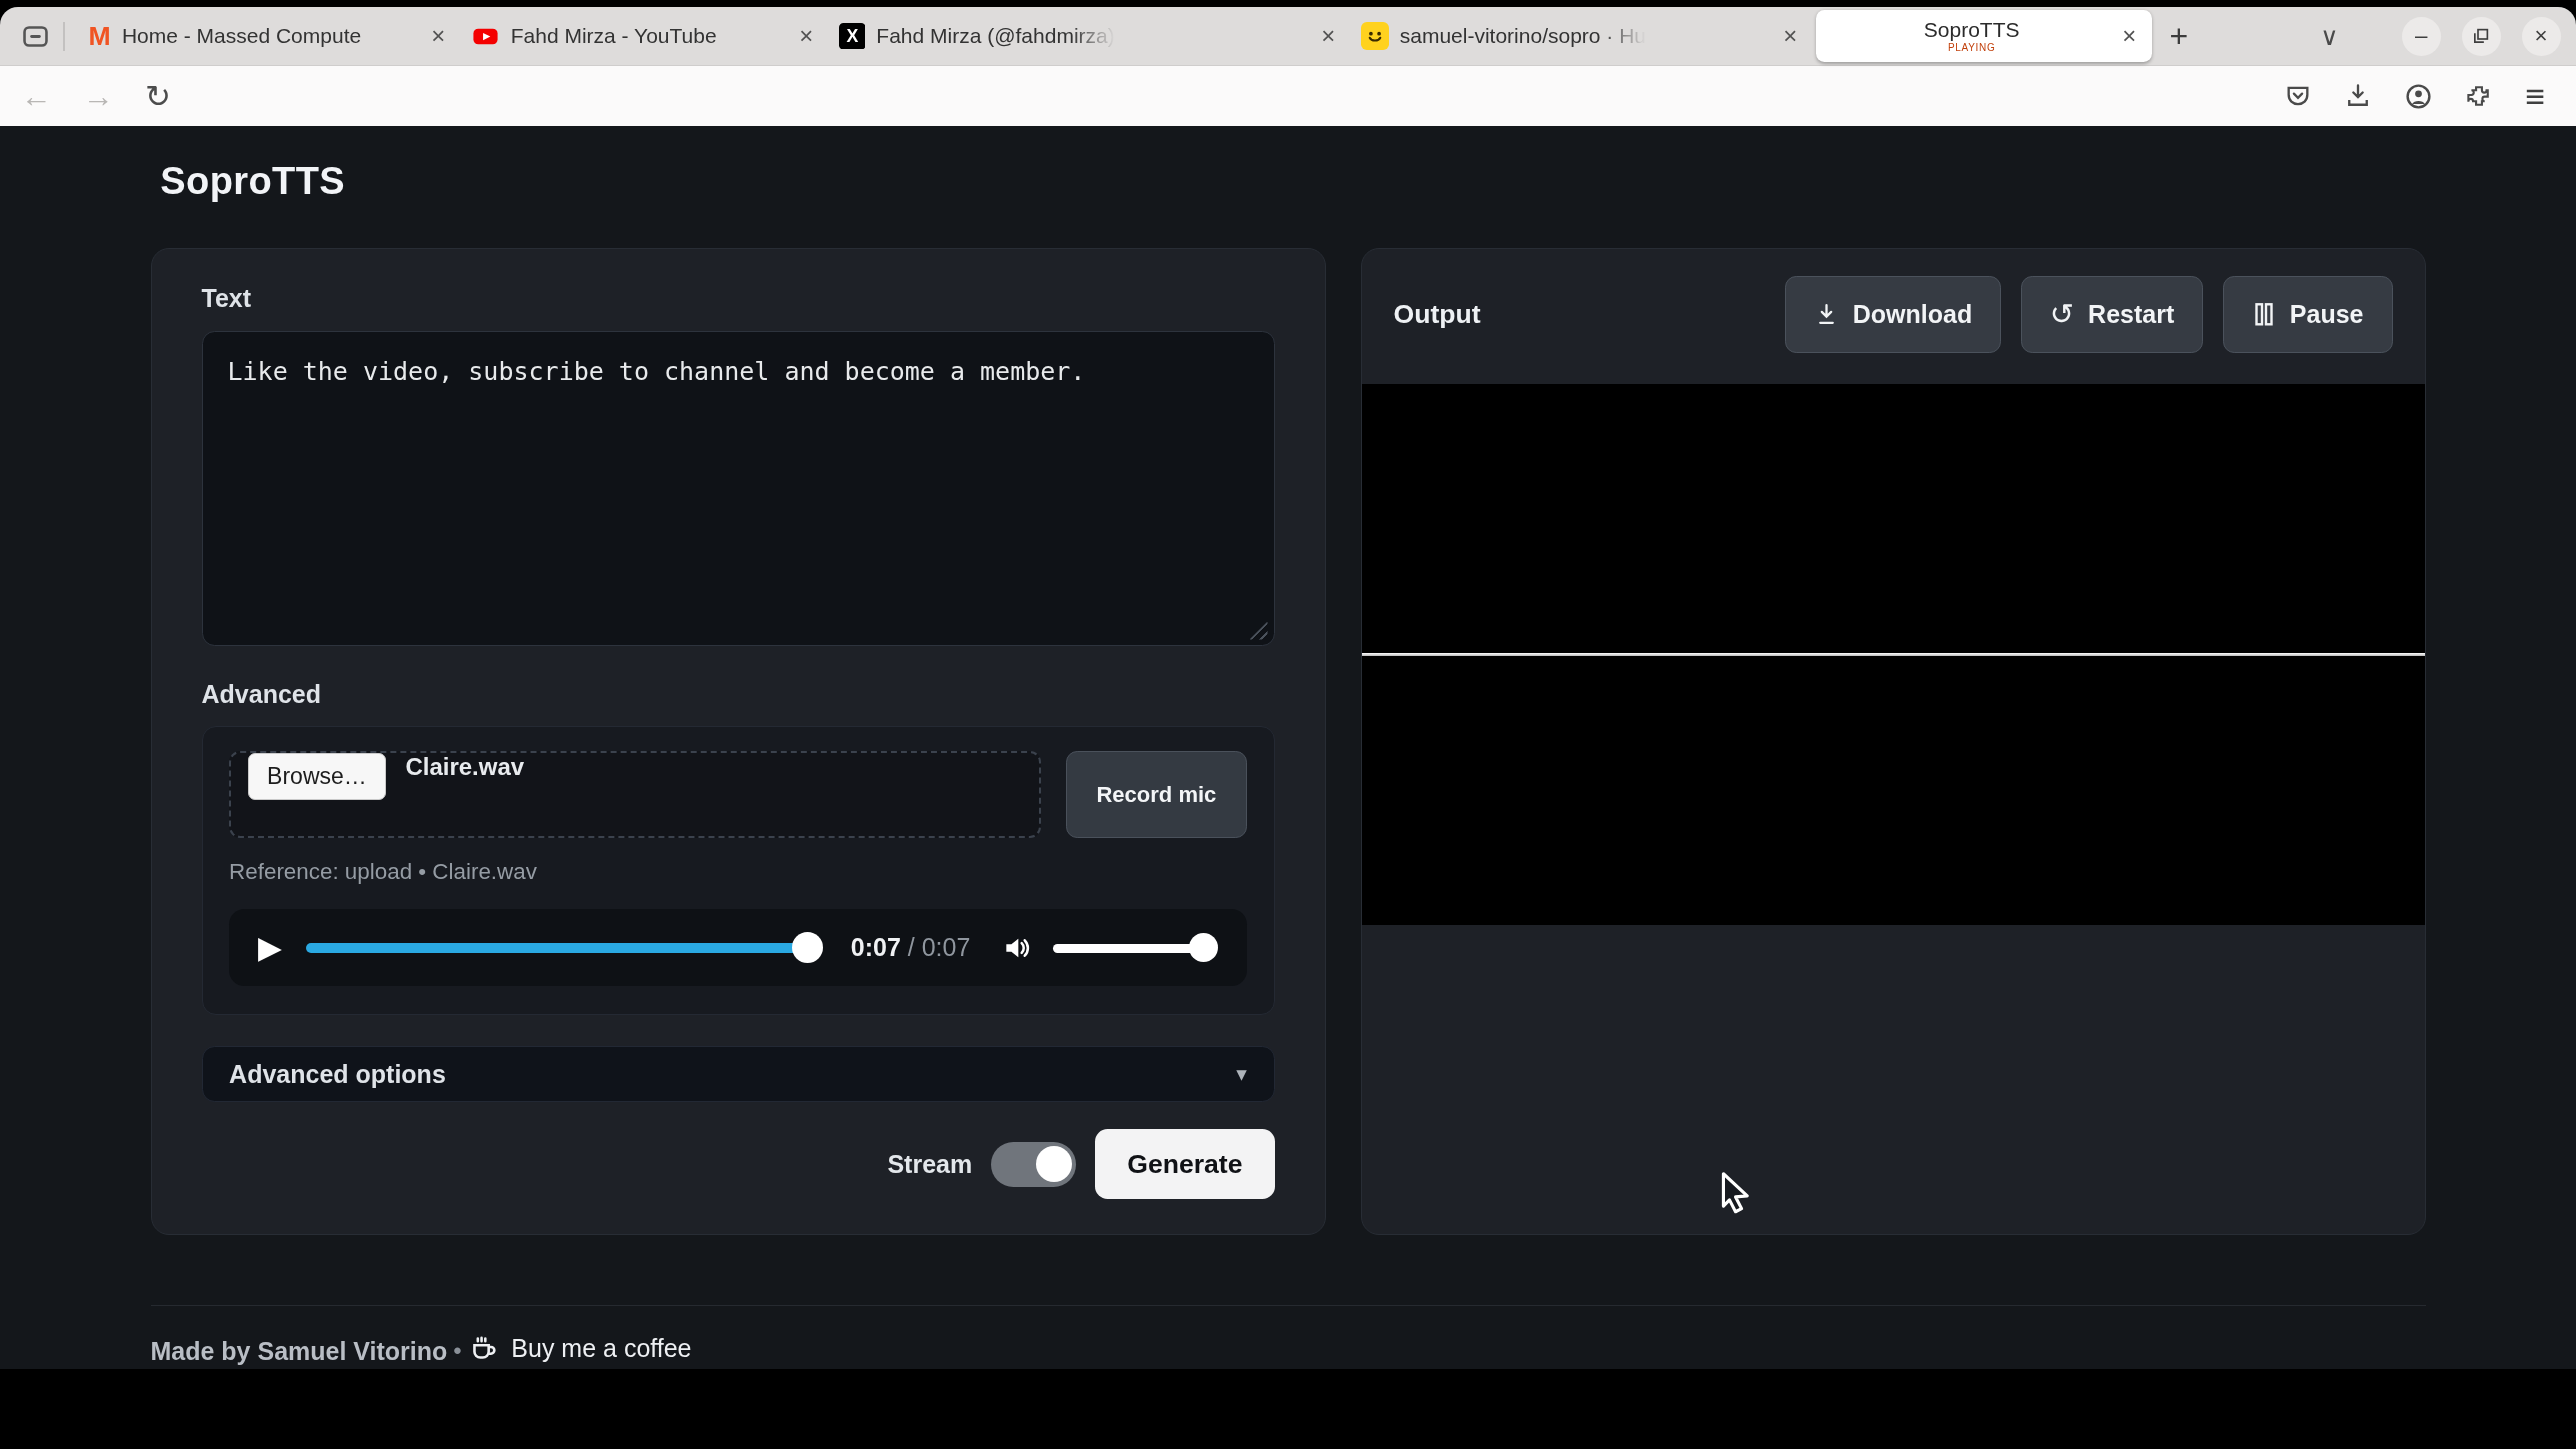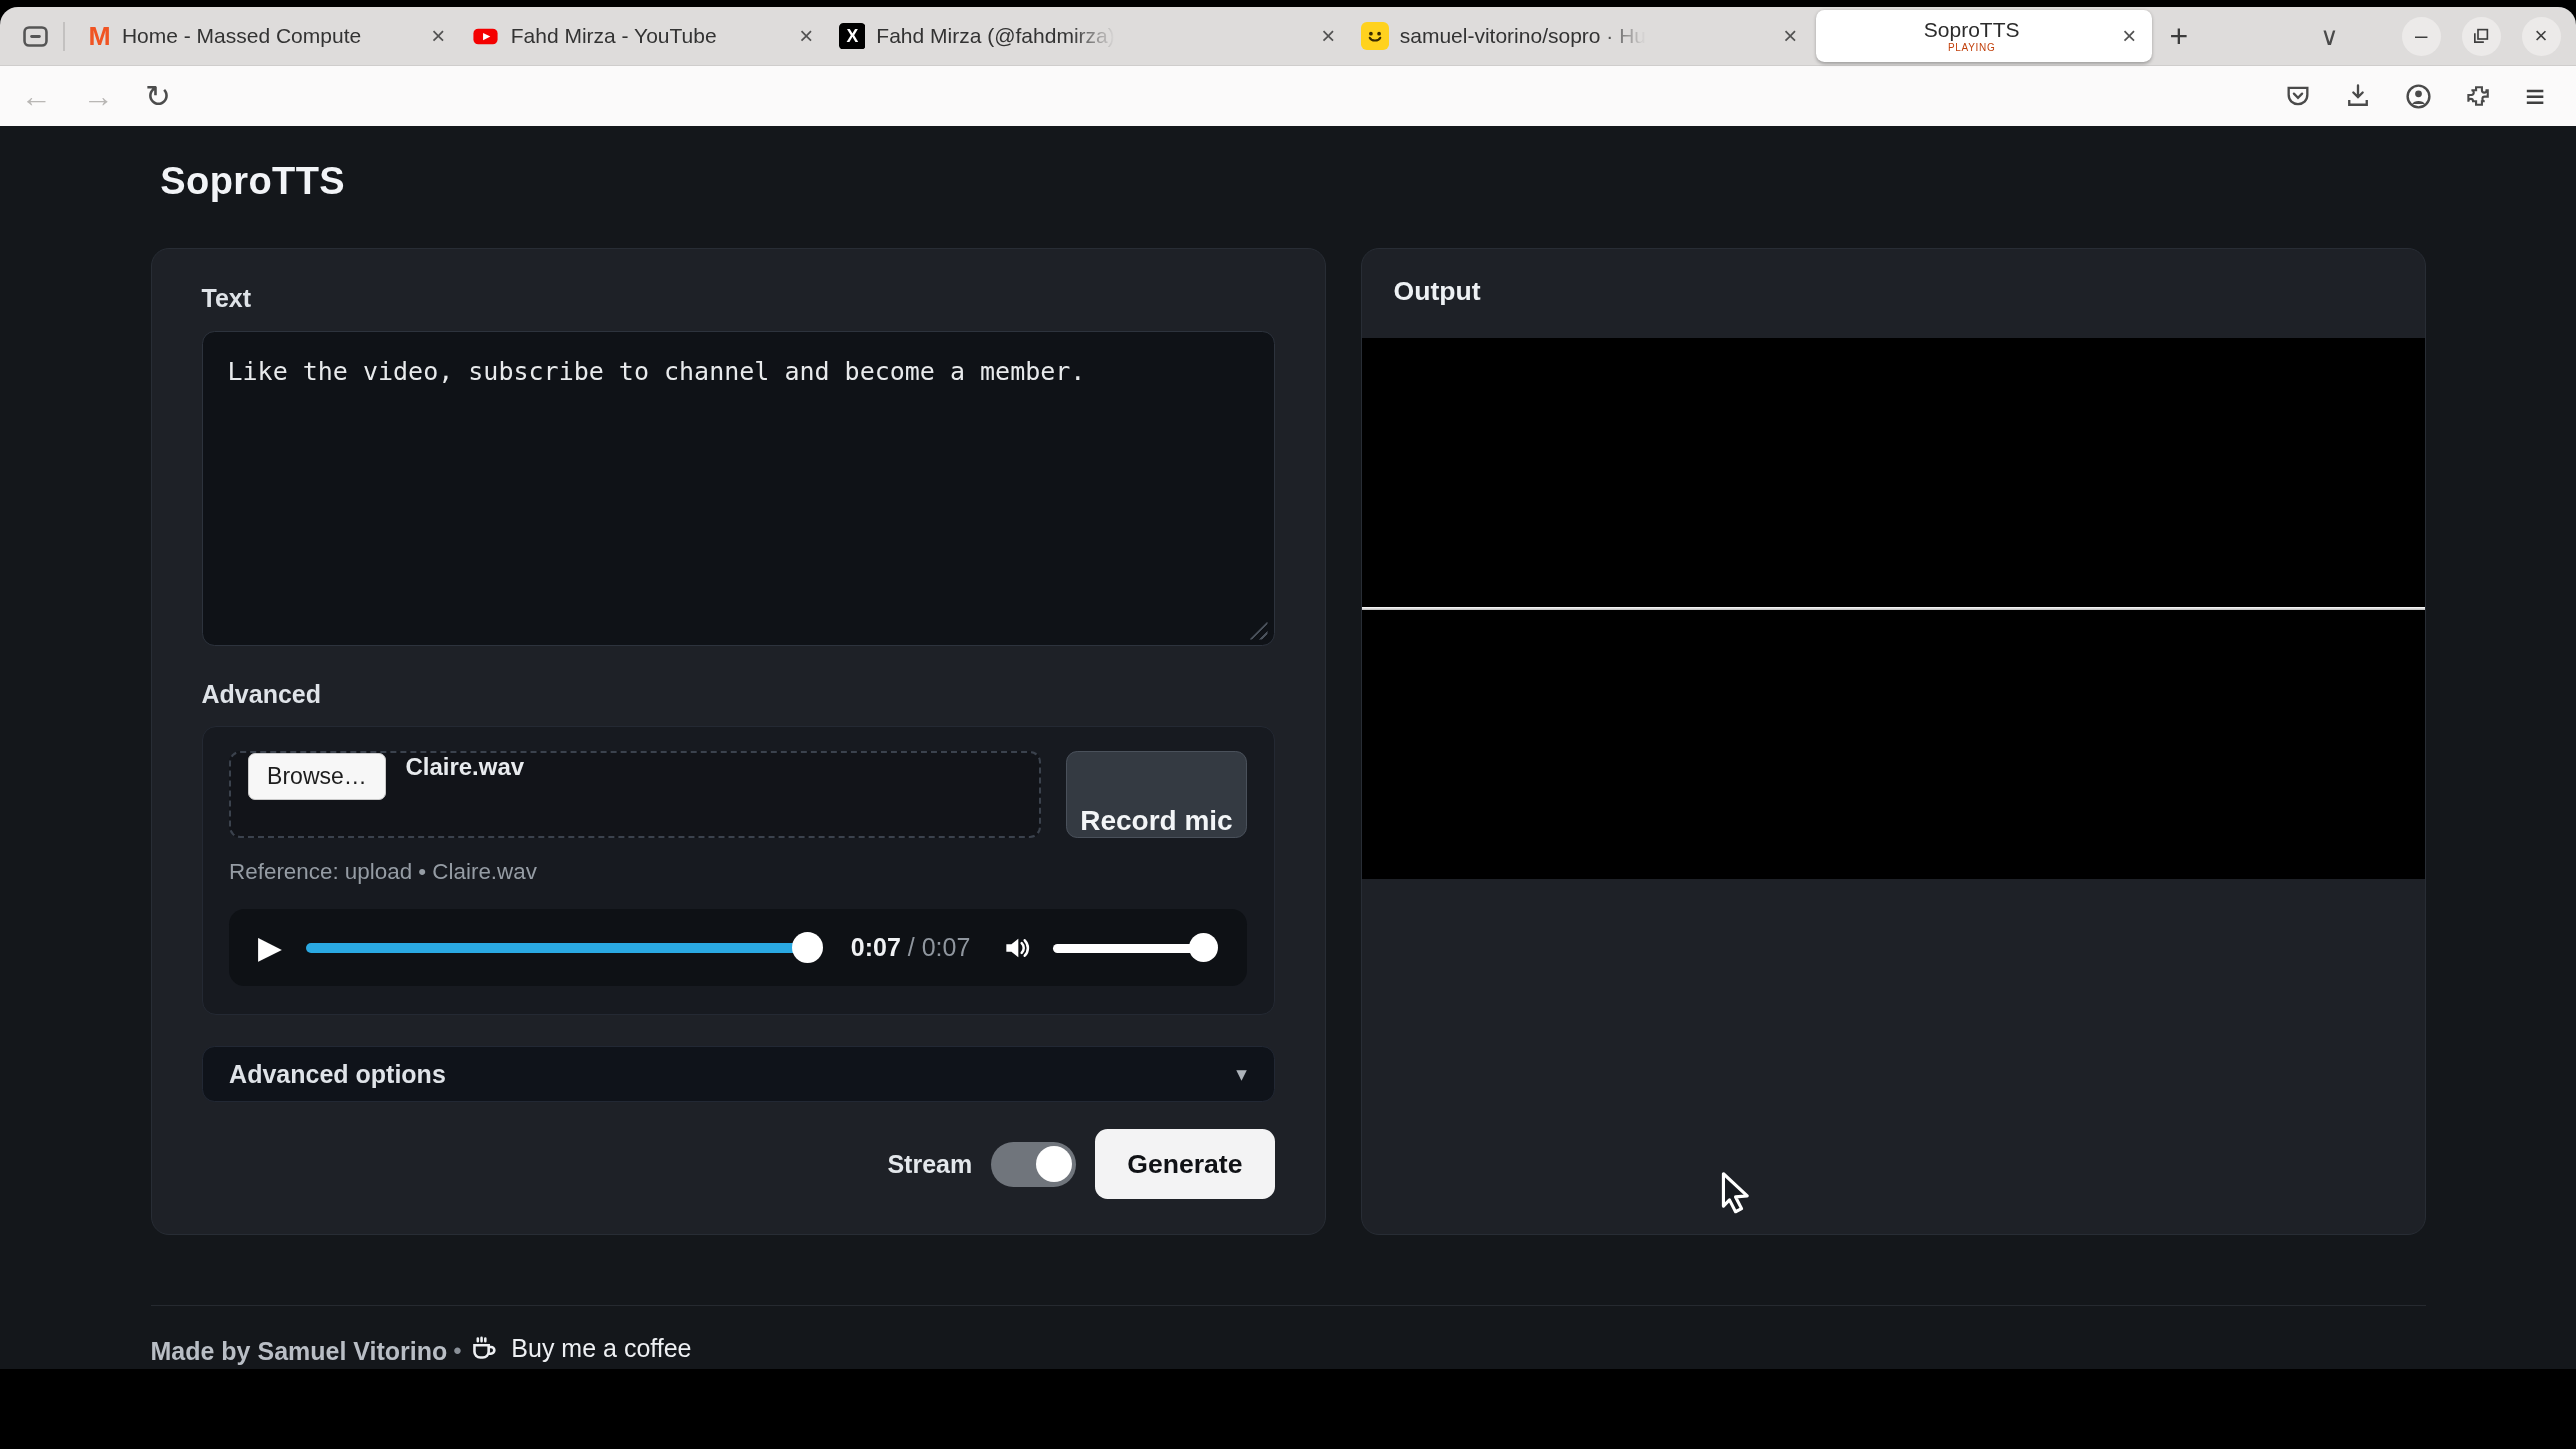--- a/index.html
+++ b/index.html
@@ -55,21 +55,21 @@
   .sec-label{font-size:25px;font-weight:bold;color:#dfe3e8}
   .ta-wrap{position:relative;margin-top:18px}
   textarea.maintext{width:100%;height:315px;background:#0f1217;border:1.4px solid #2d333d;border-radius:12.6px;color:#e8eaec;font-family:"DejaVu Sans Mono",monospace;font-size:25px;line-height:1.5;padding:21px 25px;resize:none;outline:none}
   .grip{position:absolute;right:7px;bottom:8.4px;width:18px;height:18px;background:repeating-linear-gradient(135deg,transparent 0 4.9px,#4a515b 4.9px 7px);clip-path:polygon(100% 0,100% 100%,0 100%)}
   .ref-label{margin-top:32px}
   .refcard{margin-top:17px;background:#171a20;border:0.7px solid #242933;border-radius:14px;padding:24px 26.6px 28px 26.6px}
   .droprow{display:flex;gap:25px;align-items:stretch}
   .dropzone{flex:1;border:2.1px dashed #3b424d;border-radius:11.2px;background:#121419;display:flex;align-items:flex-start;padding:0 17px;height:87px}
   .browse{background:#f7f7f7;border:1.4px solid #c9c9c9;border-radius:7px;color:#1d1d1d;font-size:23px;padding:11.2px 18px;line-height:1}
   .fname{margin-left:19.6px;font-size:24px;color:#e8ebee;font-weight:bold}
-  .recbtn{flex:0 0 181px;background:#343a42;border:1.4px solid #4a515b;border-radius:11.2px;color:#f3f5f7;font-size:28px;font-weight:bold;display:flex;align-items:flex-end;justify-content:center}
+  .recbtn{flex:0 0 181px;background:#343a42;border:1.4px solid #4a515b;border-radius:11.2px;color:#f3f5f7;font-size:22px;font-weight:bold;display:flex;align-items:center;justify-content:center}
   .refcap{margin-top:21px;font-size:22.4px;color:#959ca4}
   .player{margin-top:24px;background:#0e1115;border-radius:15.4px;height:77px;display:flex;align-items:center;padding:0 29px}
   .play{color:#fff;font-size:31px;line-height:1;margin-right:24px}
   .slider{position:relative;height:32px;flex:1;max-width:616px}
   .slider .fill{position:absolute;left:0;right:17px;top:11.2px;height:10.5px;border-radius:5.6px}
   .slider .thumb{position:absolute;right:0;top:0.7px;width:31px;height:31px;border-radius:50%;background:#fff}
   .time{margin-left:28px;font-size:25px;white-space:nowrap}
   .time .cur{font-weight:bold;color:#f0f2f4}
   .time .tot{color:#8f969e}
   .spk{margin-left:31px;display:flex;align-items:center}
@@ -282,20 +282,44 @@
             </div>
             <div class="genbtn">
               <span>Generate</span>
             </div>
           </div>
         </div>
 
         <div class="card card-right">
           <div class="outhead">
             <span class="outtitle">Output</span>
+            <div class="outbtns">
+              <div class="obtn">
+                <span class="ico">
+                  <svg width="25" height="25" viewBox="0 0 24 24">
+                      <path d="M12 3v10.5M7.5 9.5L12 14l4.5-4.5" stroke="#f2f4f6" stroke-width="2.2" fill="none" stroke-linecap="round"></path>
+                      <path d="M6 20h12" stroke="#f2f4f6" stroke-width="2.2" stroke-linecap="round"></path>
+                    </svg>
+                </span>
+                <span>Download</span>
+              </div>
+              <div class="obtn">
+                <span class="g">↺</span>
+                <span>Restart</span>
+              </div>
+              <div class="obtn">
+                <span class="ico">
+                  <svg width="24" height="26.6" viewBox="0 0 24 26">
+                      <rect x="4.5" y="3" width="5.5" height="20" fill="none" stroke="#f2f4f6" stroke-width="2.4"></rect>
+                      <rect x="14" y="3" width="5.5" height="20" fill="none" stroke="#f2f4f6" stroke-width="2.4"></rect>
+                    </svg>
+                </span>
+                <span>Pause</span>
+              </div>
+            </div>
           </div>
 
           <div class="canvas">
             <div class="wline"></div>
           </div>
 
         </div>
       </div>
 
       <div class="footer">

